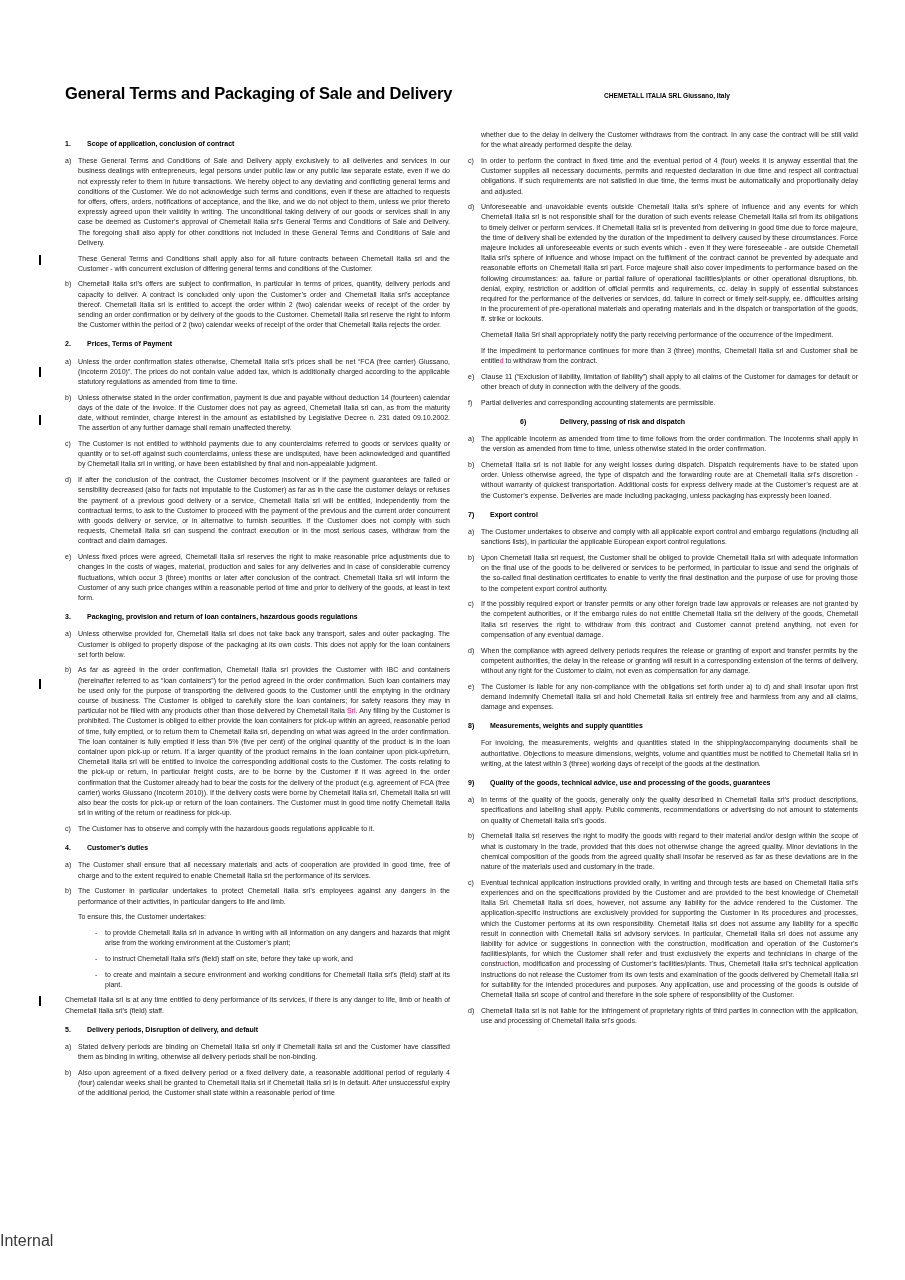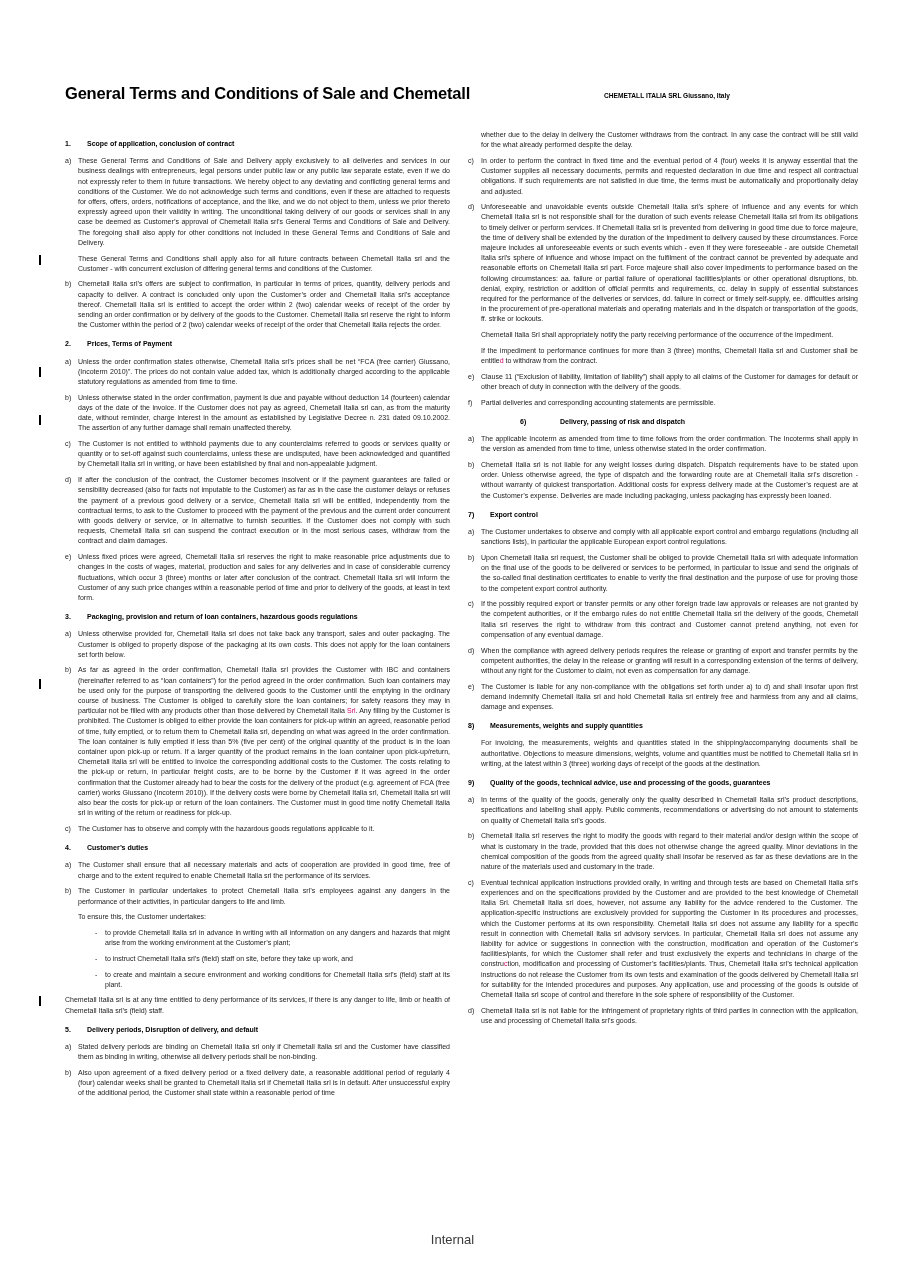--- a/index.html
+++ b/index.html
@@ -54,30 +54,30 @@
 
   .changebar {
     position:absolute; left:-26px;
     width:1.5px; height:10px;
     background:#000;
     display:inline-block;
   }
 
   .footer-label {
     position:absolute; left:0; right:0; top:1232px;
-    text-align:center;
-    font-size:13px; color:#3a3a3a;
+    text-align:left;
+    font-size:16px; color:#3a3a3a;
   }
 </style>
 </head>
 <body>
 
 <div class="page">
 
-  <div class="doc-title">General Terms and Conditions of Sale and Chemetall</div>
+  <div class="doc-title">General Terms and Packaging of Sale and Delivery</div>
 
   <div class="doc-company">CHEMETALL ITALIA SRL Giussano, Italy</div>
 
   <div class="column left">
       <div class="block heading"><span class="marker">1.</span><span class="text">Scope of application, conclusion of contract</span></div>
       <div class="block item"><span class="marker">a)</span><span class="text">These General Terms and Conditions of Sale and Delivery apply exclusively to all deliveries and services in our business dealings with entrepreneurs, legal persons under public law or any public law separate estate, even if we do not expressly refer to them in future transactions. We hereby object to any deviating and conflicting general terms and conditions of the Customer. We do not acknowledge such terms and conditions, even if these are attached to requests for offers, offers, orders, notifications of acceptance, and the like, and we do not object to them, unless we prior thereto expressly agreed upon their validity in writing. The unconditional taking delivery of our goods or services shall in any case be deemed as Customer’s approval of Chemetall Italia srl’s General Terms and Conditions of Sale and Delivery. The foregoing shall also apply for other conditions not included in these General Terms and Conditions of Sale and Delivery.</span></div>
       <div class="block cont"><span class="changebar" style="top: 1px;"></span><span class="text">These General Terms and Conditions shall apply also for all future contracts between Chemetall Italia srl and the Customer - with concurrent exclusion of differing general terms and conditions of the Customer.</span></div>
       <div class="block item"><span class="marker">b)</span><span class="text">Chemetall Italia srl’s offers are subject to confirmation, in particular in terms of prices, quantity, delivery periods and capacity to deliver. A contract is concluded only upon the Customer’s order and Chemetall Italia srl’s acceptance thereof. Chemetall Italia srl is entitled to accept the order within 2 (two) calendar weeks of receipt of the order by sending an order confirmation or by delivery of the goods to the Customer. Chemetall Italia srl reserve the right to inform the Customer within the period of 2 (two) calendar weeks of receipt of the order that Chemetall Italia rejects the order.</span></div>
       <div class="block heading"><span class="marker">2.</span><span class="text">Prices, Terms of Payment</span></div>
       <div class="block item"><span class="changebar" style="top: 10px;"></span><span class="marker">a)</span><span class="text">Unless the order confirmation states otherwise, Chemetall Italia srl’s prices shall be net “FCA (free carrier) Giussano, (Incoterm 2010)”. The prices do not contain value added tax, which is additionally charged according to the applicable statutory regulations as amended from time to time.</span></div>

